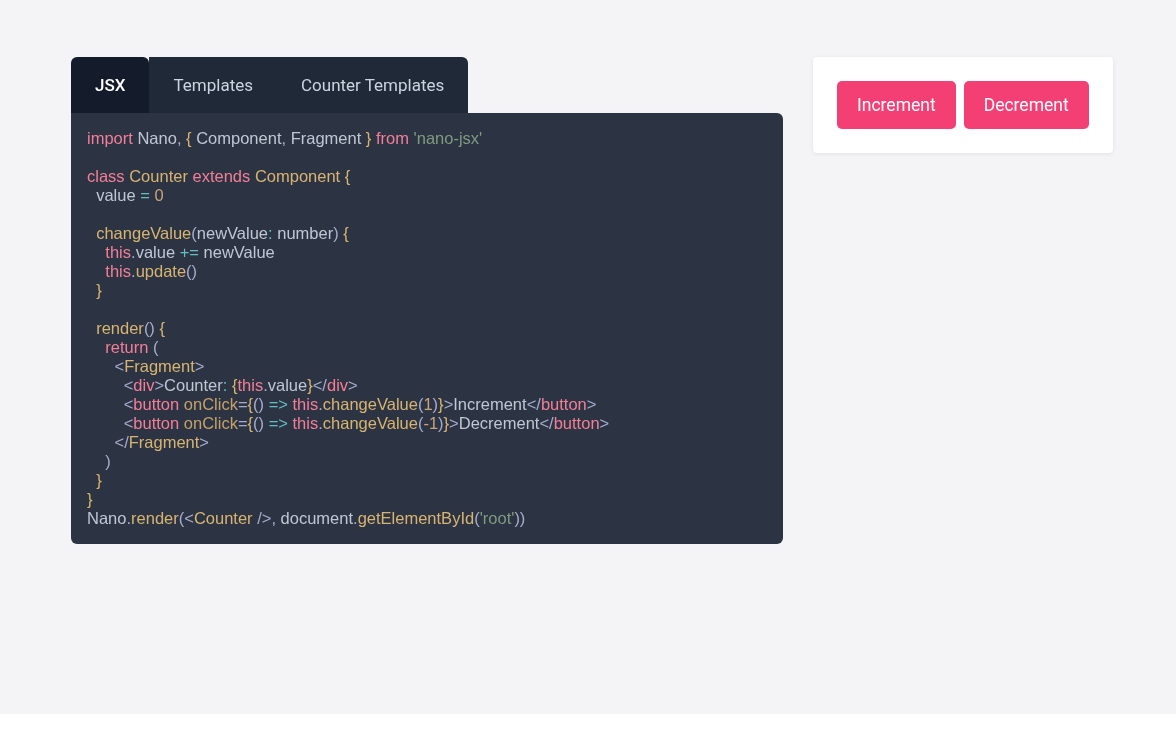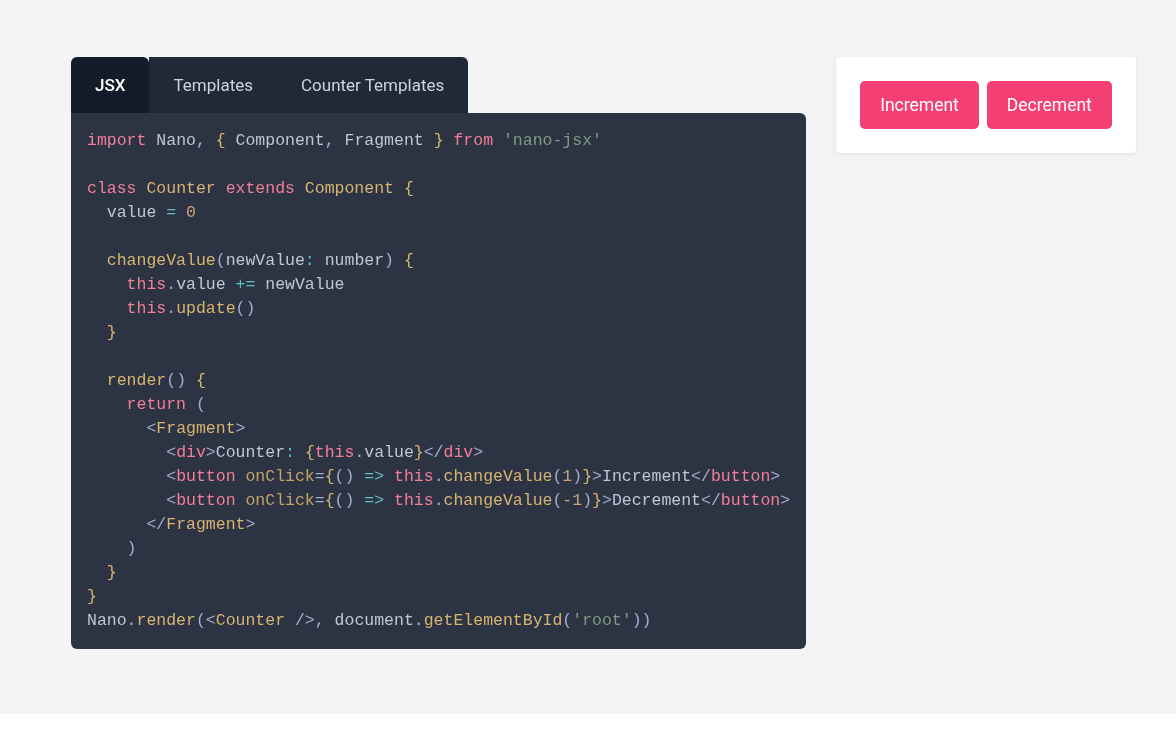--- a/index.html
+++ b/index.html
@@ -70,23 +70,23 @@
   
   .tab.active + .tab {
     border-top-left-radius: 0;
   }
 
   .code-block {
     background: #2c3443;
     border-radius: 0 6px 6px 6px;
     padding: 16px 16px 16px 16px;
     color: #d4d4d4;
-    font-family: Liberation Mono, monospace;
+    font-family: Liberation Sans, sans-serif;
     font-size: 16.5px;
-    line-height: 24px;
+    line-height: 19px;
     overflow-x: auto;
     white-space: pre;
   }
   
   
   .tk-kw     { color: #f27e97; }   
   .tk-str    { color: #809a80; }   
   .tk-cls    { color: #d8b471; }   
   .tk-fn     { color: #d8b471; }   
   .tk-num    { color: #cba27c; }   

